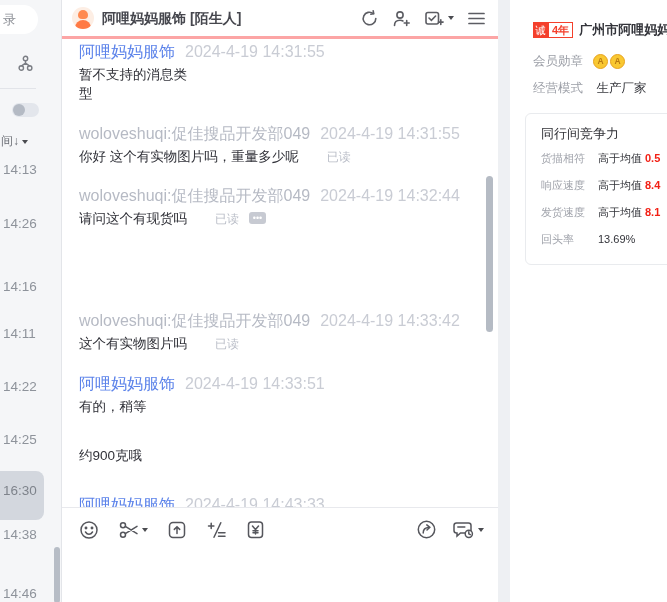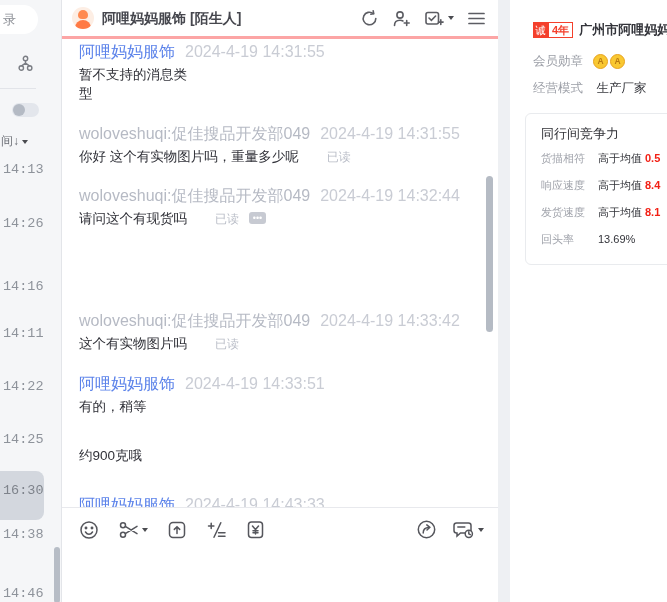--- a/index.html
+++ b/index.html
@@ -12,21 +12,21 @@
   #sidebar{position:absolute;left:0;top:0;width:61px;height:602px;background:#f5f6f8;border-right:1px solid #e3e5e9;}
   .search-pill{position:absolute;left:-30px;top:5px;width:68px;height:29px;background:#fff;border-radius:15px;}
   .search-pill span{display:block;padding-left:33px;line-height:29px;font-size:13px;color:#8a8d94;}
   .org-icon{position:absolute;left:18px;top:55px;}
   .side-divider{position:absolute;left:0;top:88px;width:36px;height:1px;background:#e2e4e9;}
   .toggle{position:absolute;left:12px;top:103px;width:27px;height:14px;border-radius:7px;background:#e3e6ec;}
   .toggle .knob{position:absolute;left:1px;top:1px;width:12px;height:12px;border-radius:50%;background:#b4bac4;}
   .sort-row{position:absolute;left:1px;top:133px;font-size:12px;color:#6b6e75;display:flex;align-items:center;gap:3px;}
   .caret{width:0;height:0;border-left:3.5px solid transparent;border-right:3.5px solid transparent;border-top:4.5px solid #4a4b50;display:inline-block;}
   .sel-highlight{position:absolute;left:-8px;top:471px;width:52px;height:49px;background:#d3d7de;border-radius:8px;}
-  .conv-time{position:absolute;left:3px;font-size:13.5px;color:#8e939b;font-family:Liberation Mono, monospace;}
+  .conv-time{position:absolute;left:3px;font-size:13.5px;color:#8e939b;}
   .t0{top:162px}.t1{top:216px}.t2{top:279px}.t3{top:326px}.t4{top:379px}.t5{top:432px}
   .t6{top:483px;color:#7e838b;}
   .t7{top:527px}.t8{top:586px}
   .side-scrollbar{position:absolute;left:54px;top:547px;width:6px;height:56px;border-radius:3px;background:#b7bdc6;}
 
   
   #chat{position:absolute;left:62px;top:0;width:436px;height:602px;background:#fff;}
   #chat-header{position:absolute;left:0;top:0;right:0;height:36px;border-bottom:3px solid #fca5a5;}
   .avatar{position:absolute;left:10px;top:7px;width:22px;height:22px;border-radius:50%;background:#fdeee4;overflow:hidden;}
   .avatar .head{width:10px;height:9px;background:#ff8a50;border-radius:5px 5px 4px 4px;margin:3px auto 0;}

